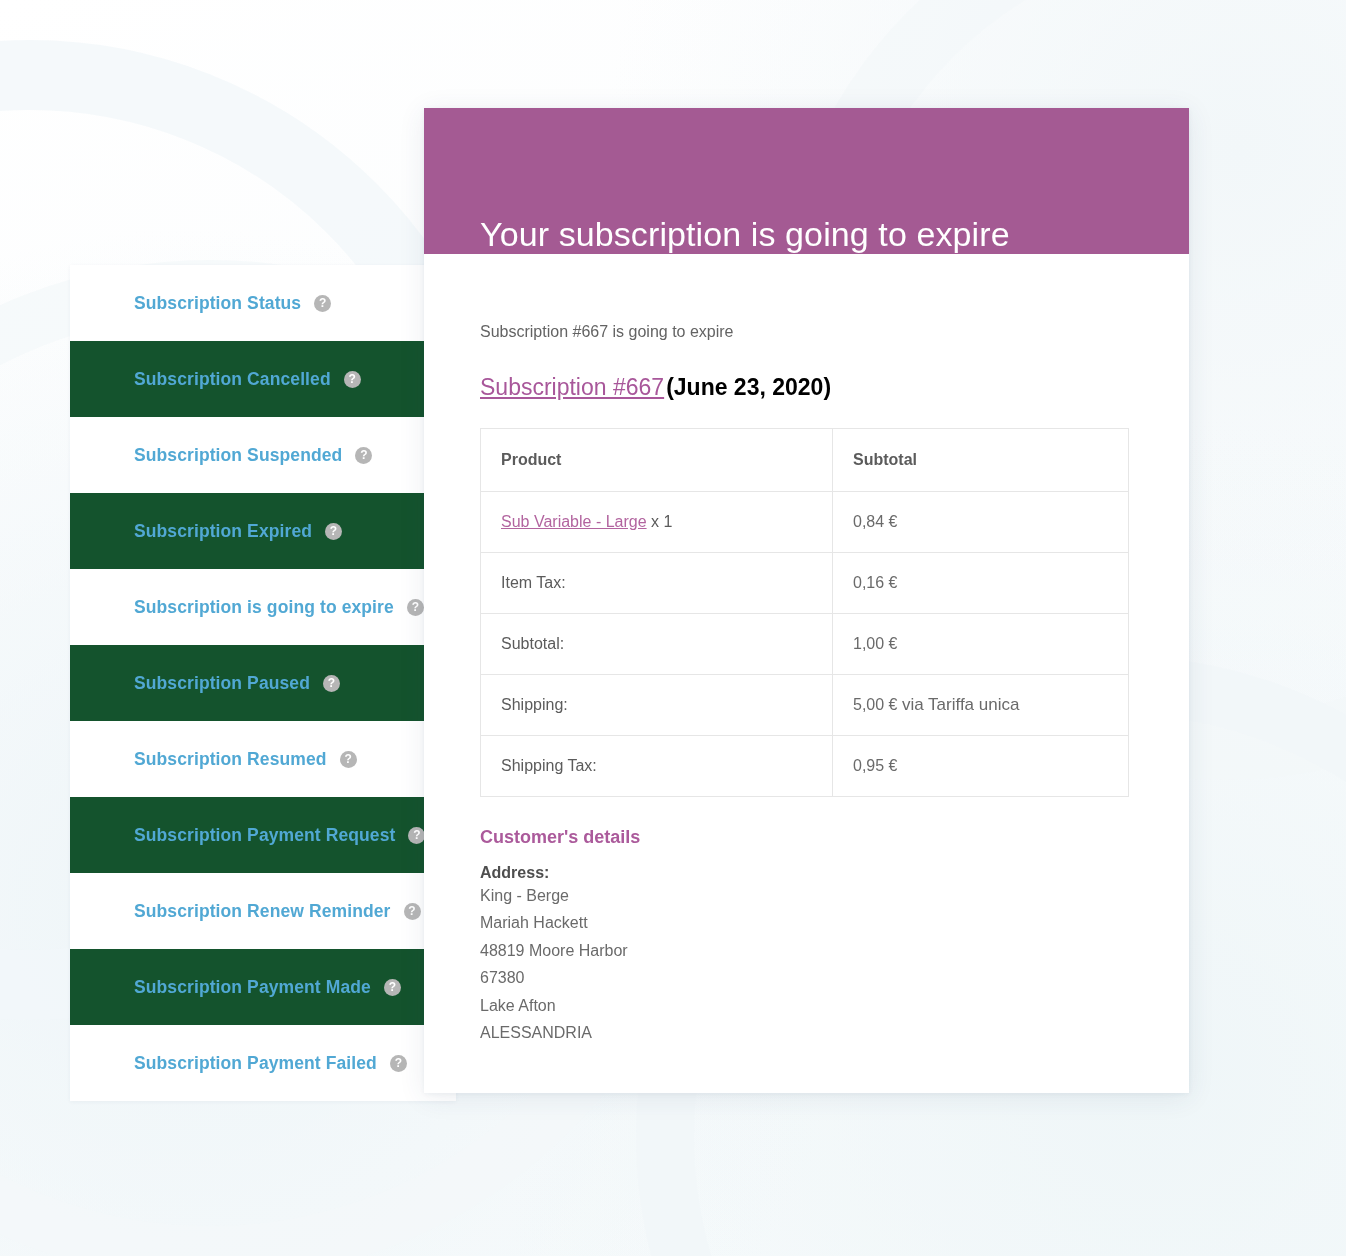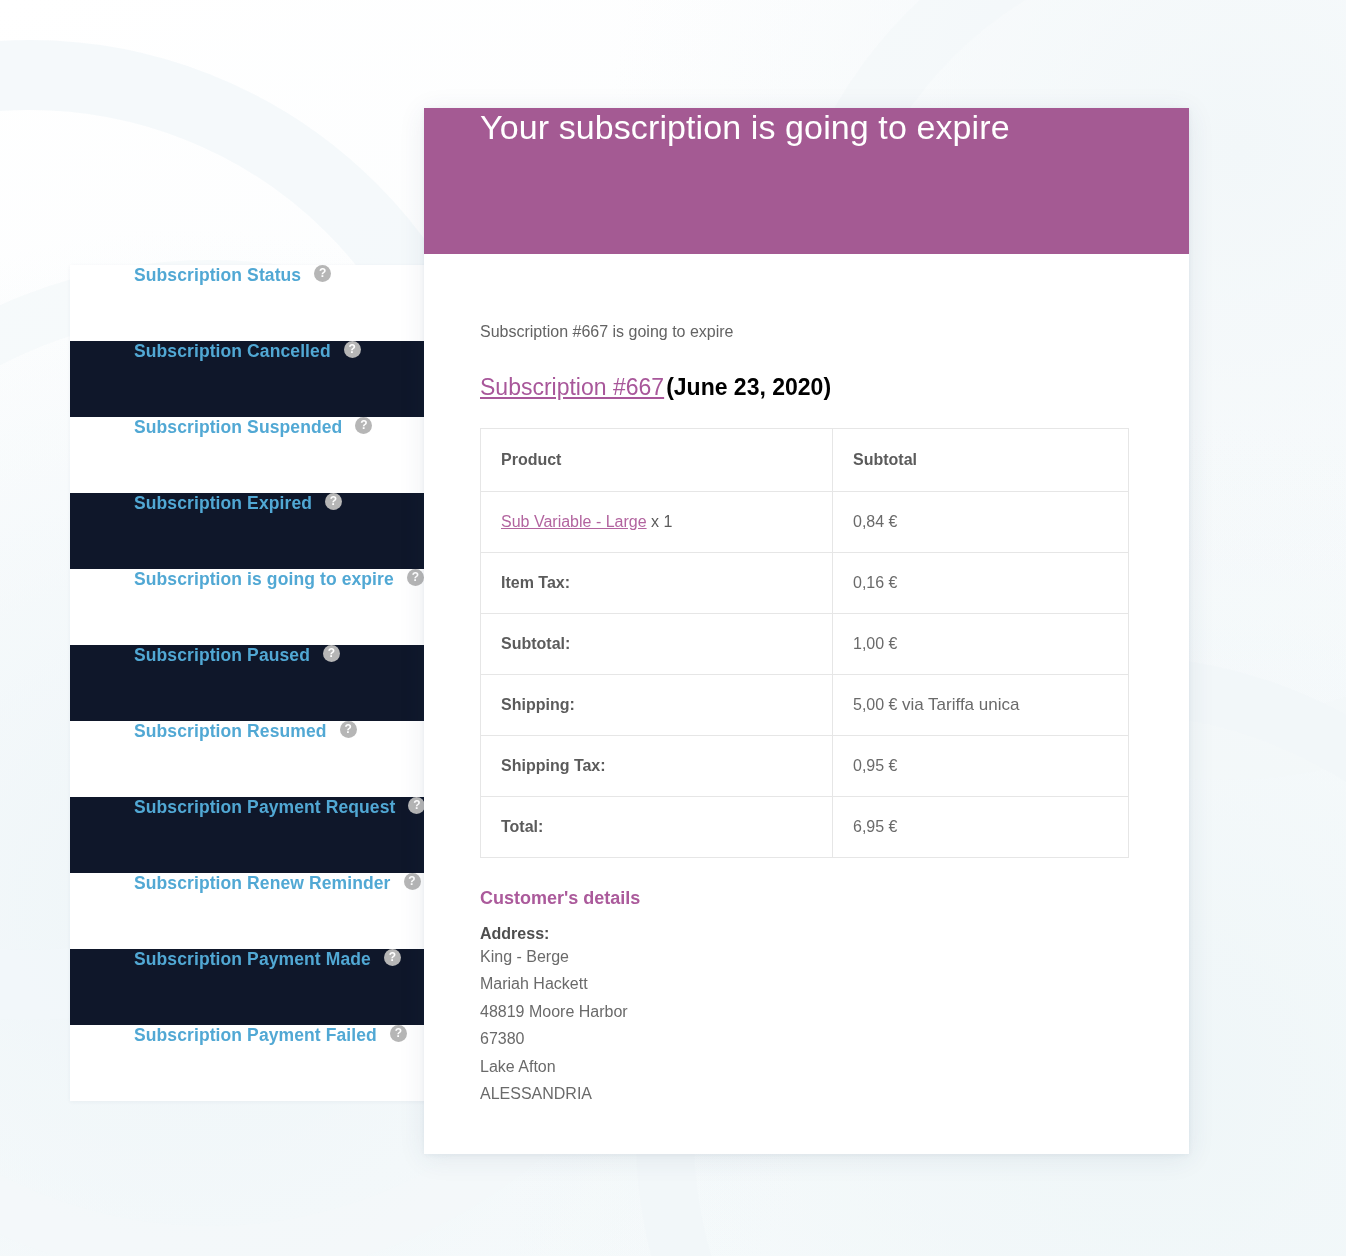--- a/index.html
+++ b/index.html
@@ -76,25 +76,25 @@
     left: 70px;
     top: 265px;
     width: 386px;
     background: #ffffff;
     z-index: 1;
     box-shadow: 0 1px 4px rgba(30,60,90,.05);
   }
   .setting-row {
     height: 76px;
     display: flex;
-    align-items: flex-start;
+    align-items: center;
     padding-left: 64px;
     background: #ffffff;
   }
-  .setting-row.alt { background: #0f172a; }
+  .setting-row.alt { background: #14532d; }
 
   .setting-label {
     color: #51a8d4;
     font-size: 17.5px;
     font-weight: bold;
     white-space: nowrap;
     letter-spacing: .1px;
   }
   .help-icon {
     display: inline-flex;
@@ -122,21 +122,21 @@
     width: 765px;
     background: #ffffff;
     z-index: 2;
     box-shadow: 0 4px 26px rgba(40,70,100,.09), 0 1px 5px rgba(40,70,100,.06);
   }
   #email-header {
     background: #a6559a;
     background: #a45a93;
     height: 146px;
     display: flex;
-    align-items: flex-start;
+    align-items: flex-end;
     padding: 0 56px;
   }
   #email-title {
     color: #ffffff;
     font-size: 34px;
     font-weight: normal;
     letter-spacing: .1px;
   }
   #email-body {
     padding: 66px 56px 46px 56px;
@@ -180,21 +180,21 @@
     height: 61px;
     font-size: 16px;
   }
   #order-table th {
     color: #5b5b5b;
     font-weight: bold;
     height: 63px;
   }
   #order-table td.label-cell {
     color: #5b5b5b;
-    font-weight: bold;
+    font-weight: normal;
     width: 352px;
   }
   #order-table td.value-cell {
     color: #6a6a6a;
     font-weight: normal;
   }
   #order-table td.product-cell {
     font-weight: normal;
     color: #5b5b5b;
   }
@@ -343,24 +343,20 @@
             <span>5,00 €</span>
             <span class="ship-method">via Tariffa unica</span>
           </td>
         </tr>
 
         <tr>
           <td class="label-cell">Shipping Tax:</td>
           <td class="value-cell">0,95 €</td>
         </tr>
 
-        <tr>
-          <td class="label-cell">Total:</td>
-          <td class="value-cell">6,95 €</td>
-        </tr>
 
       </tbody>
     </table>
 
     <div id="customer-details">
       <h2 id="customer-heading">Customer's details</h2>
       <div id="address-label">Address:</div>
       <div class="address-line">King - Berge</div>
       <div class="address-line">Mariah Hackett</div>
       <div class="address-line">48819 Moore Harbor</div>

